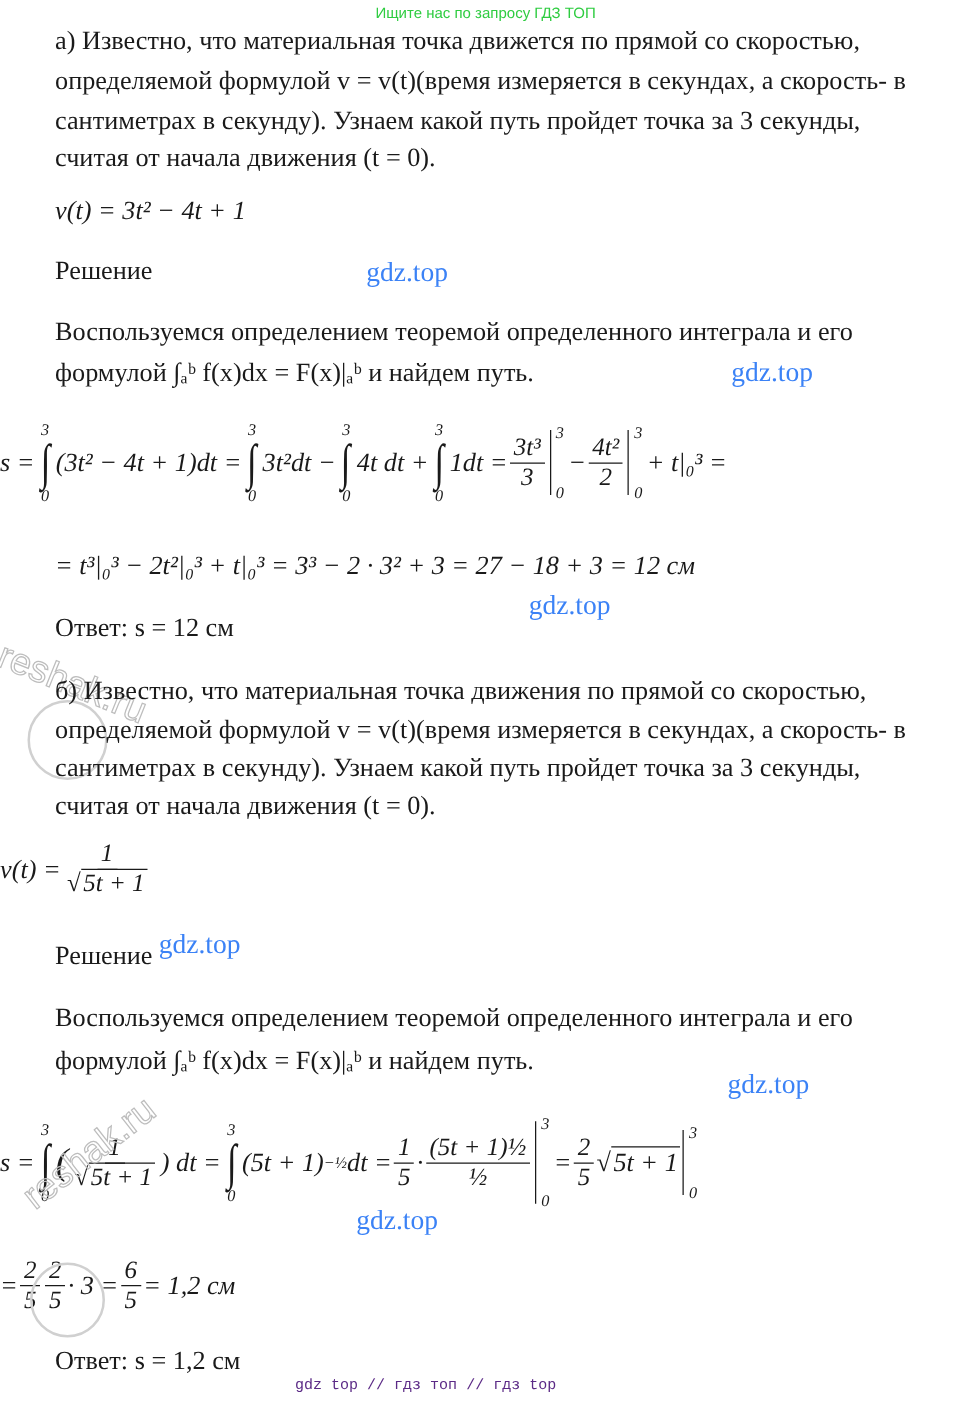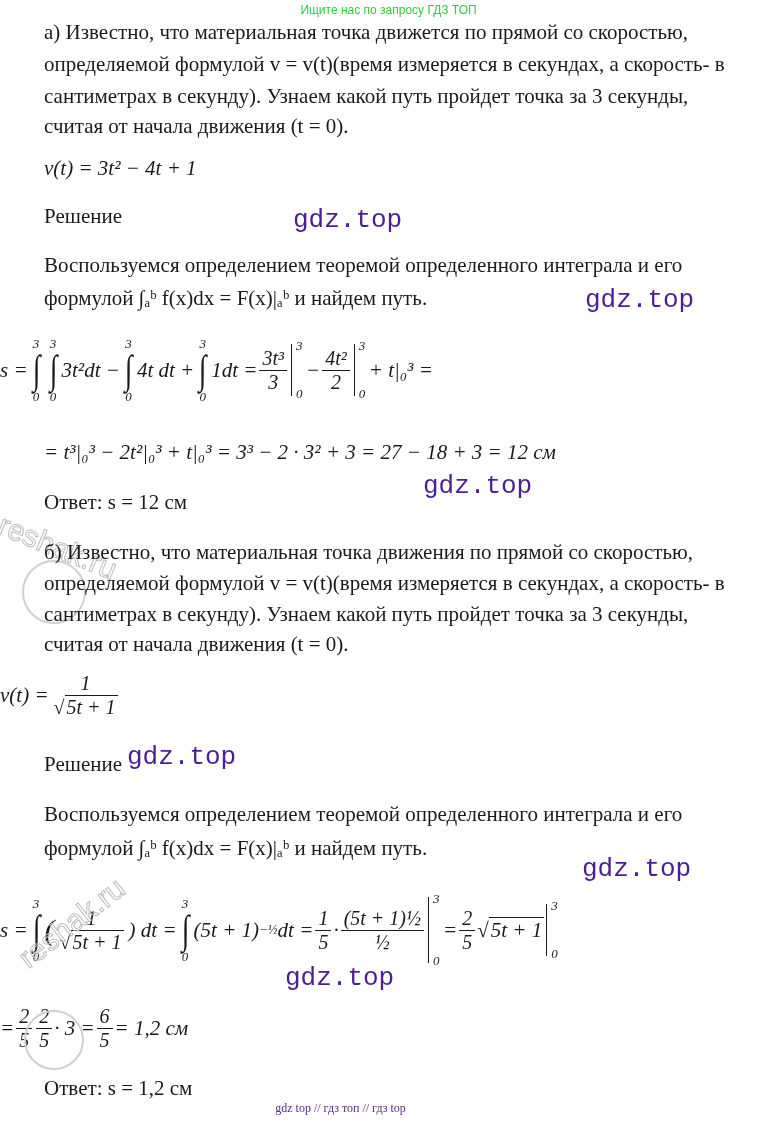--- a/index.html
+++ b/index.html
@@ -2,24 +2,24 @@
 <html><head>
   <meta charset="utf-8">
   <style>
     html, body { margin: 0; padding: 0; background: #ffffff; }
     body { width: 777px; height: 1121px; position: relative; overflow: hidden;
            font-family: "Liberation Serif", "DejaVu Serif", serif; color: #1a1a1a; }
     .abs { position: absolute; white-space: nowrap; }
     .top-banner { left: 0; width: 777px; top: 3px; text-align: center;
                   font-family: "Liberation Sans", sans-serif; font-size: 12px; color: #2ecc40; }
     .bottom-banner { left: 0; width: 681px; top: 1101px; text-align: center;
-                  font-family: Liberation Serif, serif; font-size: 12px; color: #5b2a86; }
+                  font-family: Liberation Mono, monospace; font-size: 12px; color: #5b2a86; }
     .line { font-size: 21px; left: 0; margin-left: 44px; }
     .m { font-style: italic; }
-    .wm { font-family: Liberation Mono, monospace; font-size: 26px; color: #4c1d95; }
+    .wm { font-family: Liberation Serif, serif; font-size: 22px; color: #3b82f6; }
     .math { font-size: 21px; }
     .frac { display: inline-flex; flex-direction: column; align-items: center;
             vertical-align: middle; font-size: 20px; line-height: 1.15; margin: 0 2px; }
     .frac .num { border-bottom: 1.5px solid #1a1a1a; padding: 0 3px; }
     .frac .den { padding: 0 3px; }
     .int { display: inline-flex; flex-direction: column; align-items: center;
            vertical-align: middle; font-size: 13px; line-height: 1; margin: 0 3px; }
     .int .sym { font-size: 40px; line-height: 1; font-style: normal; transform: scaleX(0.7); }
     .bar { display: inline-block; border-left: 1.5px solid #1a1a1a; height: 52px;
            vertical-align: middle; position: relative; margin: 0 14px 0 2px; }
@@ -48,20 +48,21 @@
 <div class="abs line" style="top:286px">формулой ∫ₐᵇ f(x)dx = F(x)|ₐᵇ  и найдем путь.</div>
 <div class="abs wm" style="left:585px; top:285px">gdz.top</div>
 
 <div class="abs math m" style="left:0; top:330px; height:80px; display:flex; align-items:center;">
   <span>s =</span>
   <span class="int">
       <span>3</span>
       <span class="sym">∫</span>
       <span>0</span>
     </span>
+  <span>(3t² − 4t + 1)dt =</span>
   <span class="int">
       <span>3</span>
       <span class="sym">∫</span>
       <span>0</span>
     </span>
   <span>3t²dt −</span>
   <span class="int">
       <span>3</span>
       <span class="sym">∫</span>
       <span>0</span>

